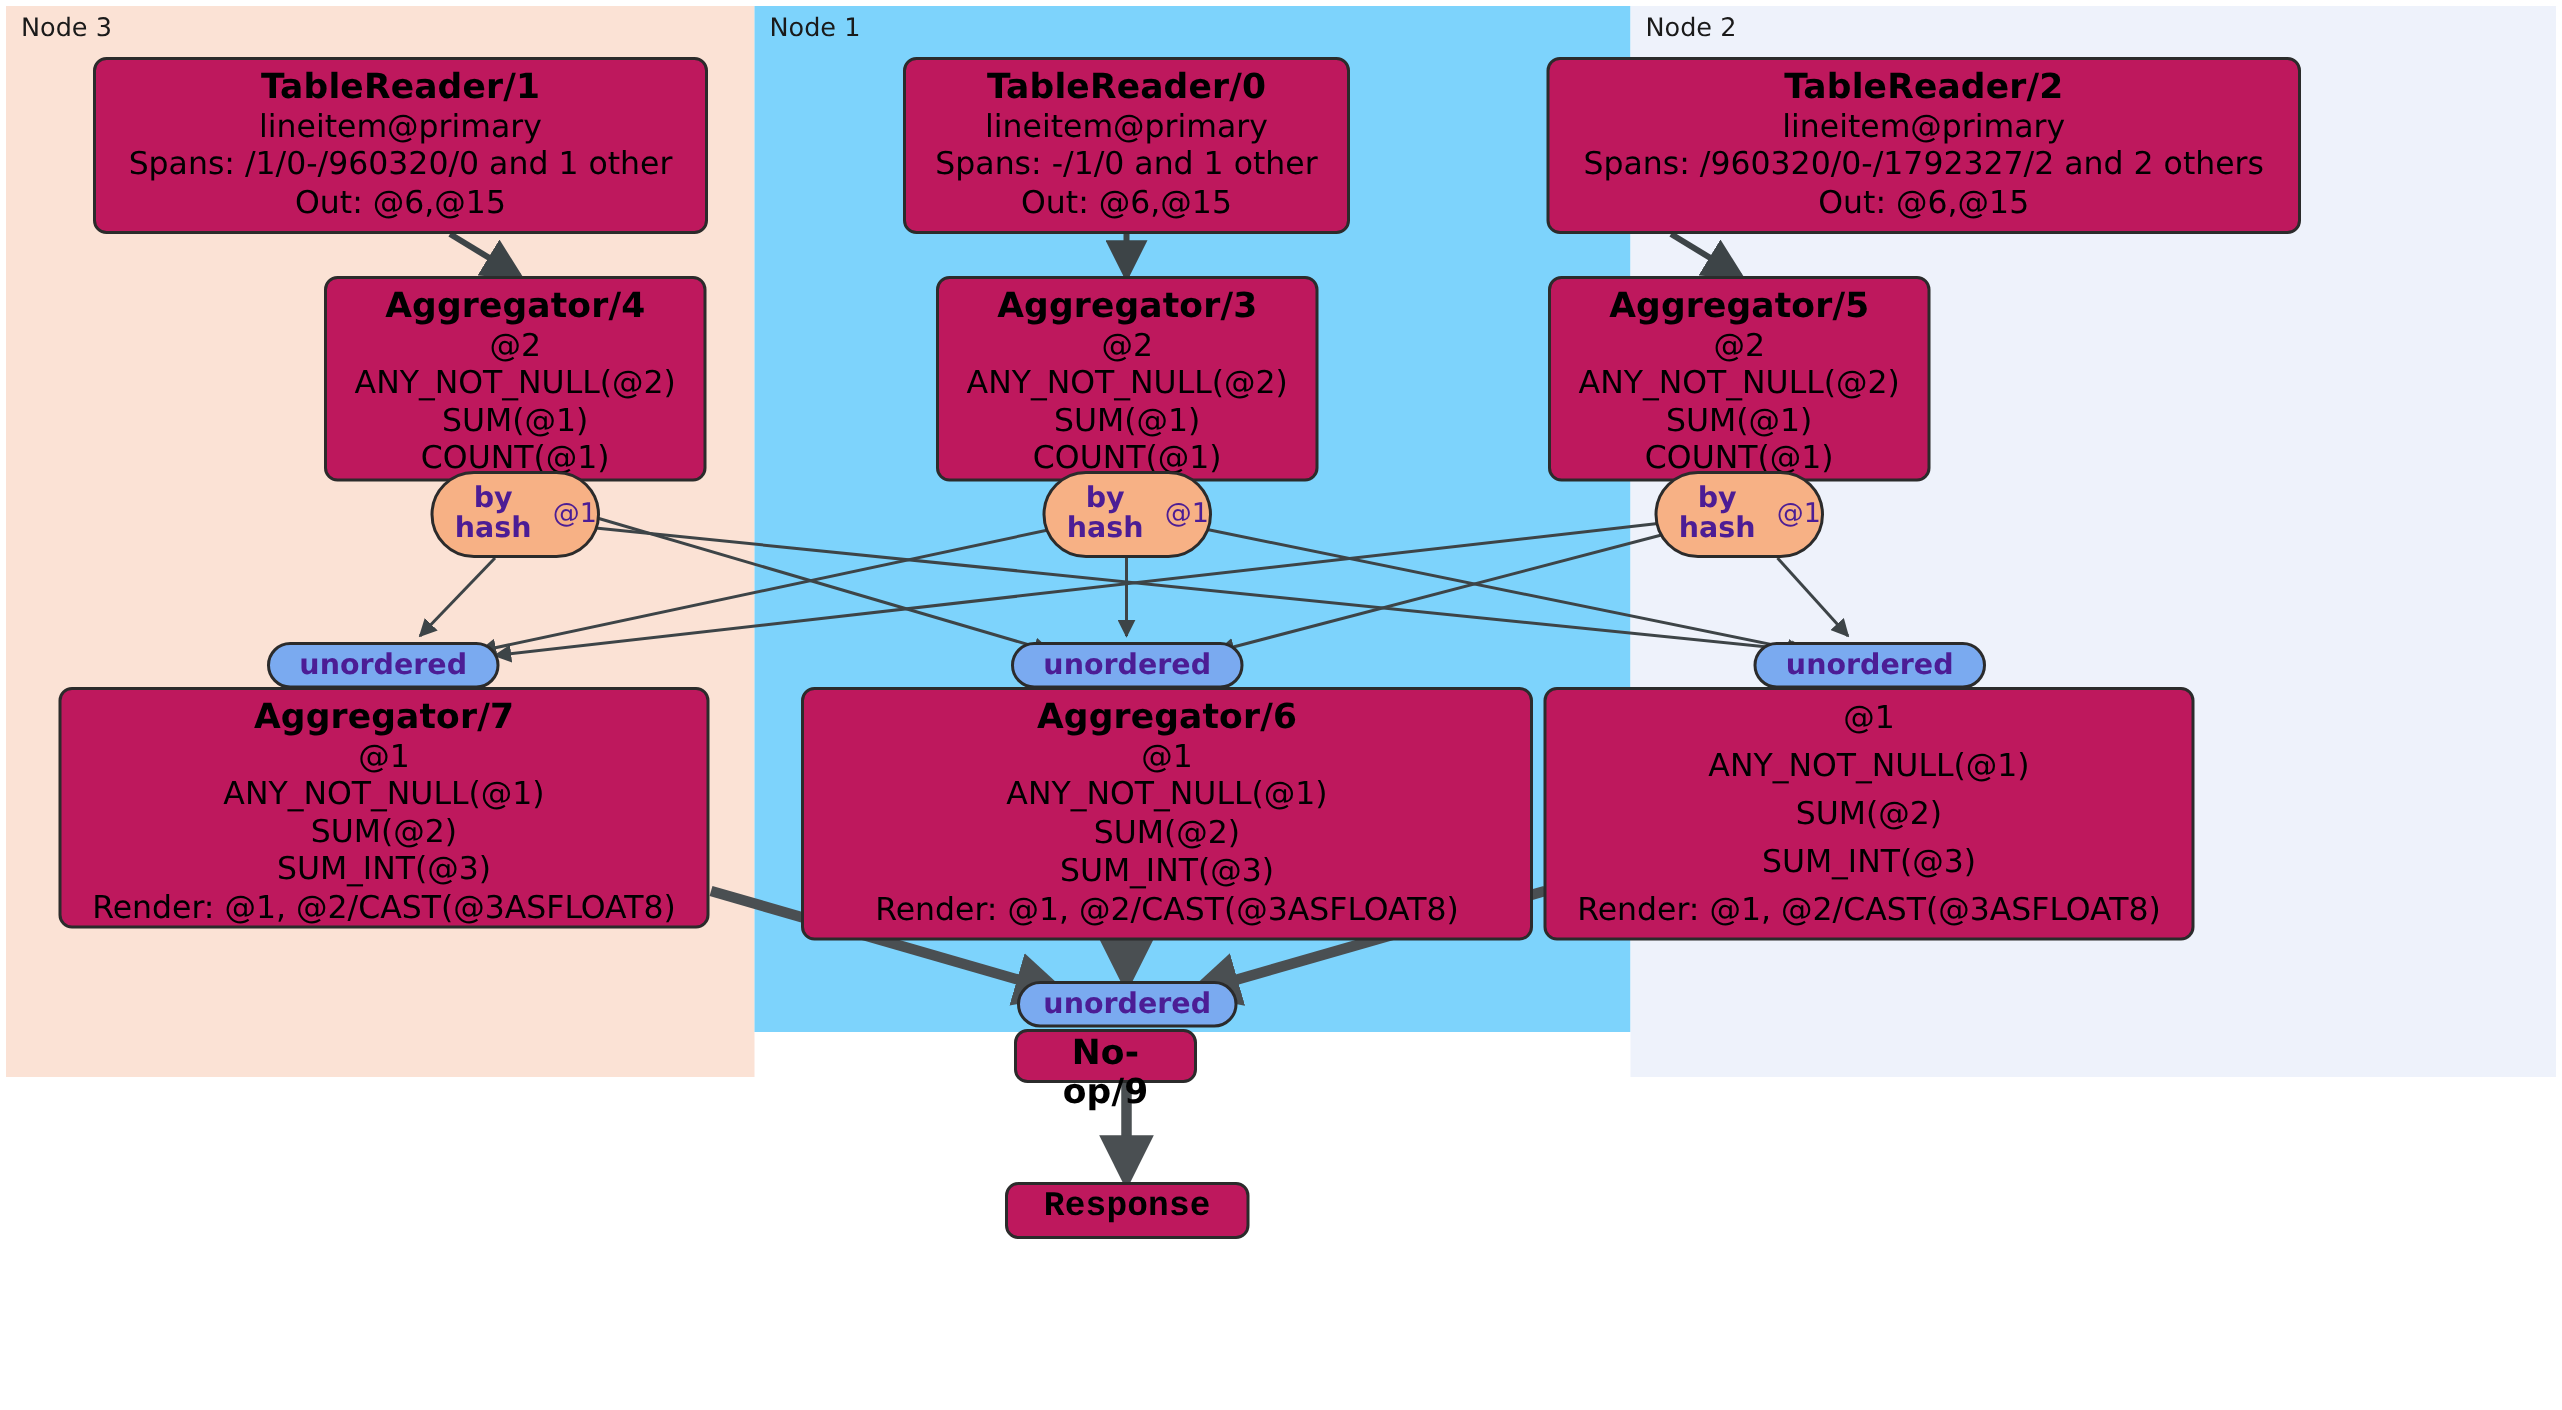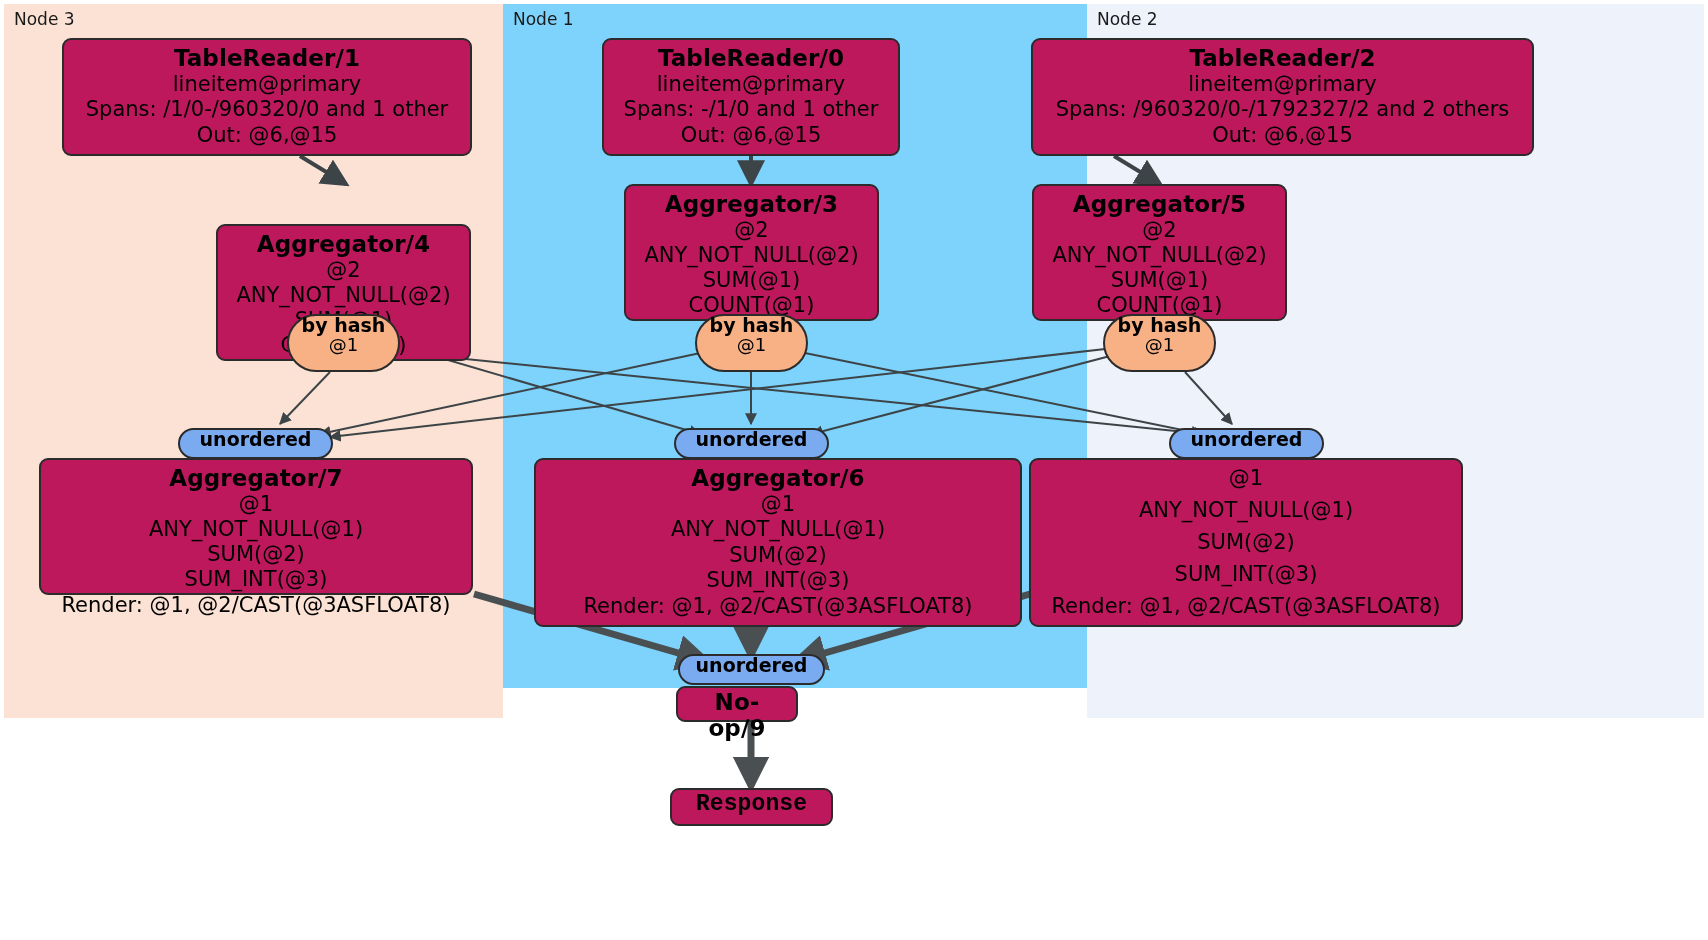--- a/index.html
+++ b/index.html
@@ -27,22 +27,22 @@
   }
   .box .title{font-size:23px;font-weight:bold;line-height:1.12;letter-spacing:.1px;}
   .box .line{font-size:21px;font-weight:normal;line-height:1.20;}
 
   .box.compact{padding:2px 14px;}
   .box.compact .title{font-size:23px;}
 
   .pill{
     position:absolute;box-sizing:border-box;
     border:2px solid #2b2b2b;border-radius:999px;
-    text-align:center;color:#000000;
-    display:flex;flex-direction:column;align-items:center;
+    text-align:center;color:#4c1d95;
+    display:flex;flex-direction:row;justify-content:center;align-items:center;
   }
   .pill.hash{background:#f7b185;}
   .pill.hash .t1{font-size:19px;font-weight:bold;line-height:1.05;}
   .pill.hash .t2{font-size:18px;font-weight:normal;line-height:1.05;}
   .pill.unordered{background:#7aaaf0;}
   .pill.unordered .t1{font-size:19px;font-weight:bold;line-height:1;}
 </style>
 </head>
 <body>
 
@@ -122,21 +122,21 @@
     <div class="line">Out: @6,@15</div>
   </div>
 
   <div class="box" style="left:1031px;top:38px;width:503px;height:118px;">
     <div class="title">TableReader/2</div>
     <div class="line">lineitem@primary</div>
     <div class="line">Spans: /960320/0-/1792327/2 and 2 others</div>
     <div class="line">Out: @6,@15</div>
   </div>
 
-  <div class="box" style="left:216px;top:184px;width:255px;height:137px;margin-top:40px;">
+  <div class="box" style="left:216px;top:184px;width:255px;height:137px;">
     <div class="title">Aggregator/4</div>
     <div class="line">@2</div>
     <div class="line">ANY_NOT_NULL(@2)</div>
     <div class="line">SUM(@1)</div>
     <div class="line">COUNT(@1)</div>
   </div>
 
   <div class="box" style="left:624px;top:184px;width:255px;height:137px;">
     <div class="title">Aggregator/3</div>
     <div class="line">@2</div>
@@ -173,21 +173,21 @@
   </div>
 
   <div class="pill unordered" style="left:674px;top:428px;width:155px;height:31px;">
     <div class="t1">unordered</div>
   </div>
 
   <div class="pill unordered" style="left:1169px;top:428px;width:155px;height:31px;">
     <div class="t1">unordered</div>
   </div>
 
-  <div class="box" style="left:39px;top:458px;width:434px;height:137px;">
+  <div class="box" style="left:39px;top:458px;width:434px;height:161px;">
     <div class="title">Aggregator/7</div>
     <div class="line">@1</div>
     <div class="line">ANY_NOT_NULL(@1)</div>
     <div class="line">SUM(@2)</div>
     <div class="line">SUM_INT(@3)</div>
     <div class="line">Render: @1, @2/CAST(@3ASFLOAT8)</div>
   </div>
 
   <div class="box" style="left:534px;top:458px;width:488px;height:169px;">
     <div class="title">Aggregator/6</div>

